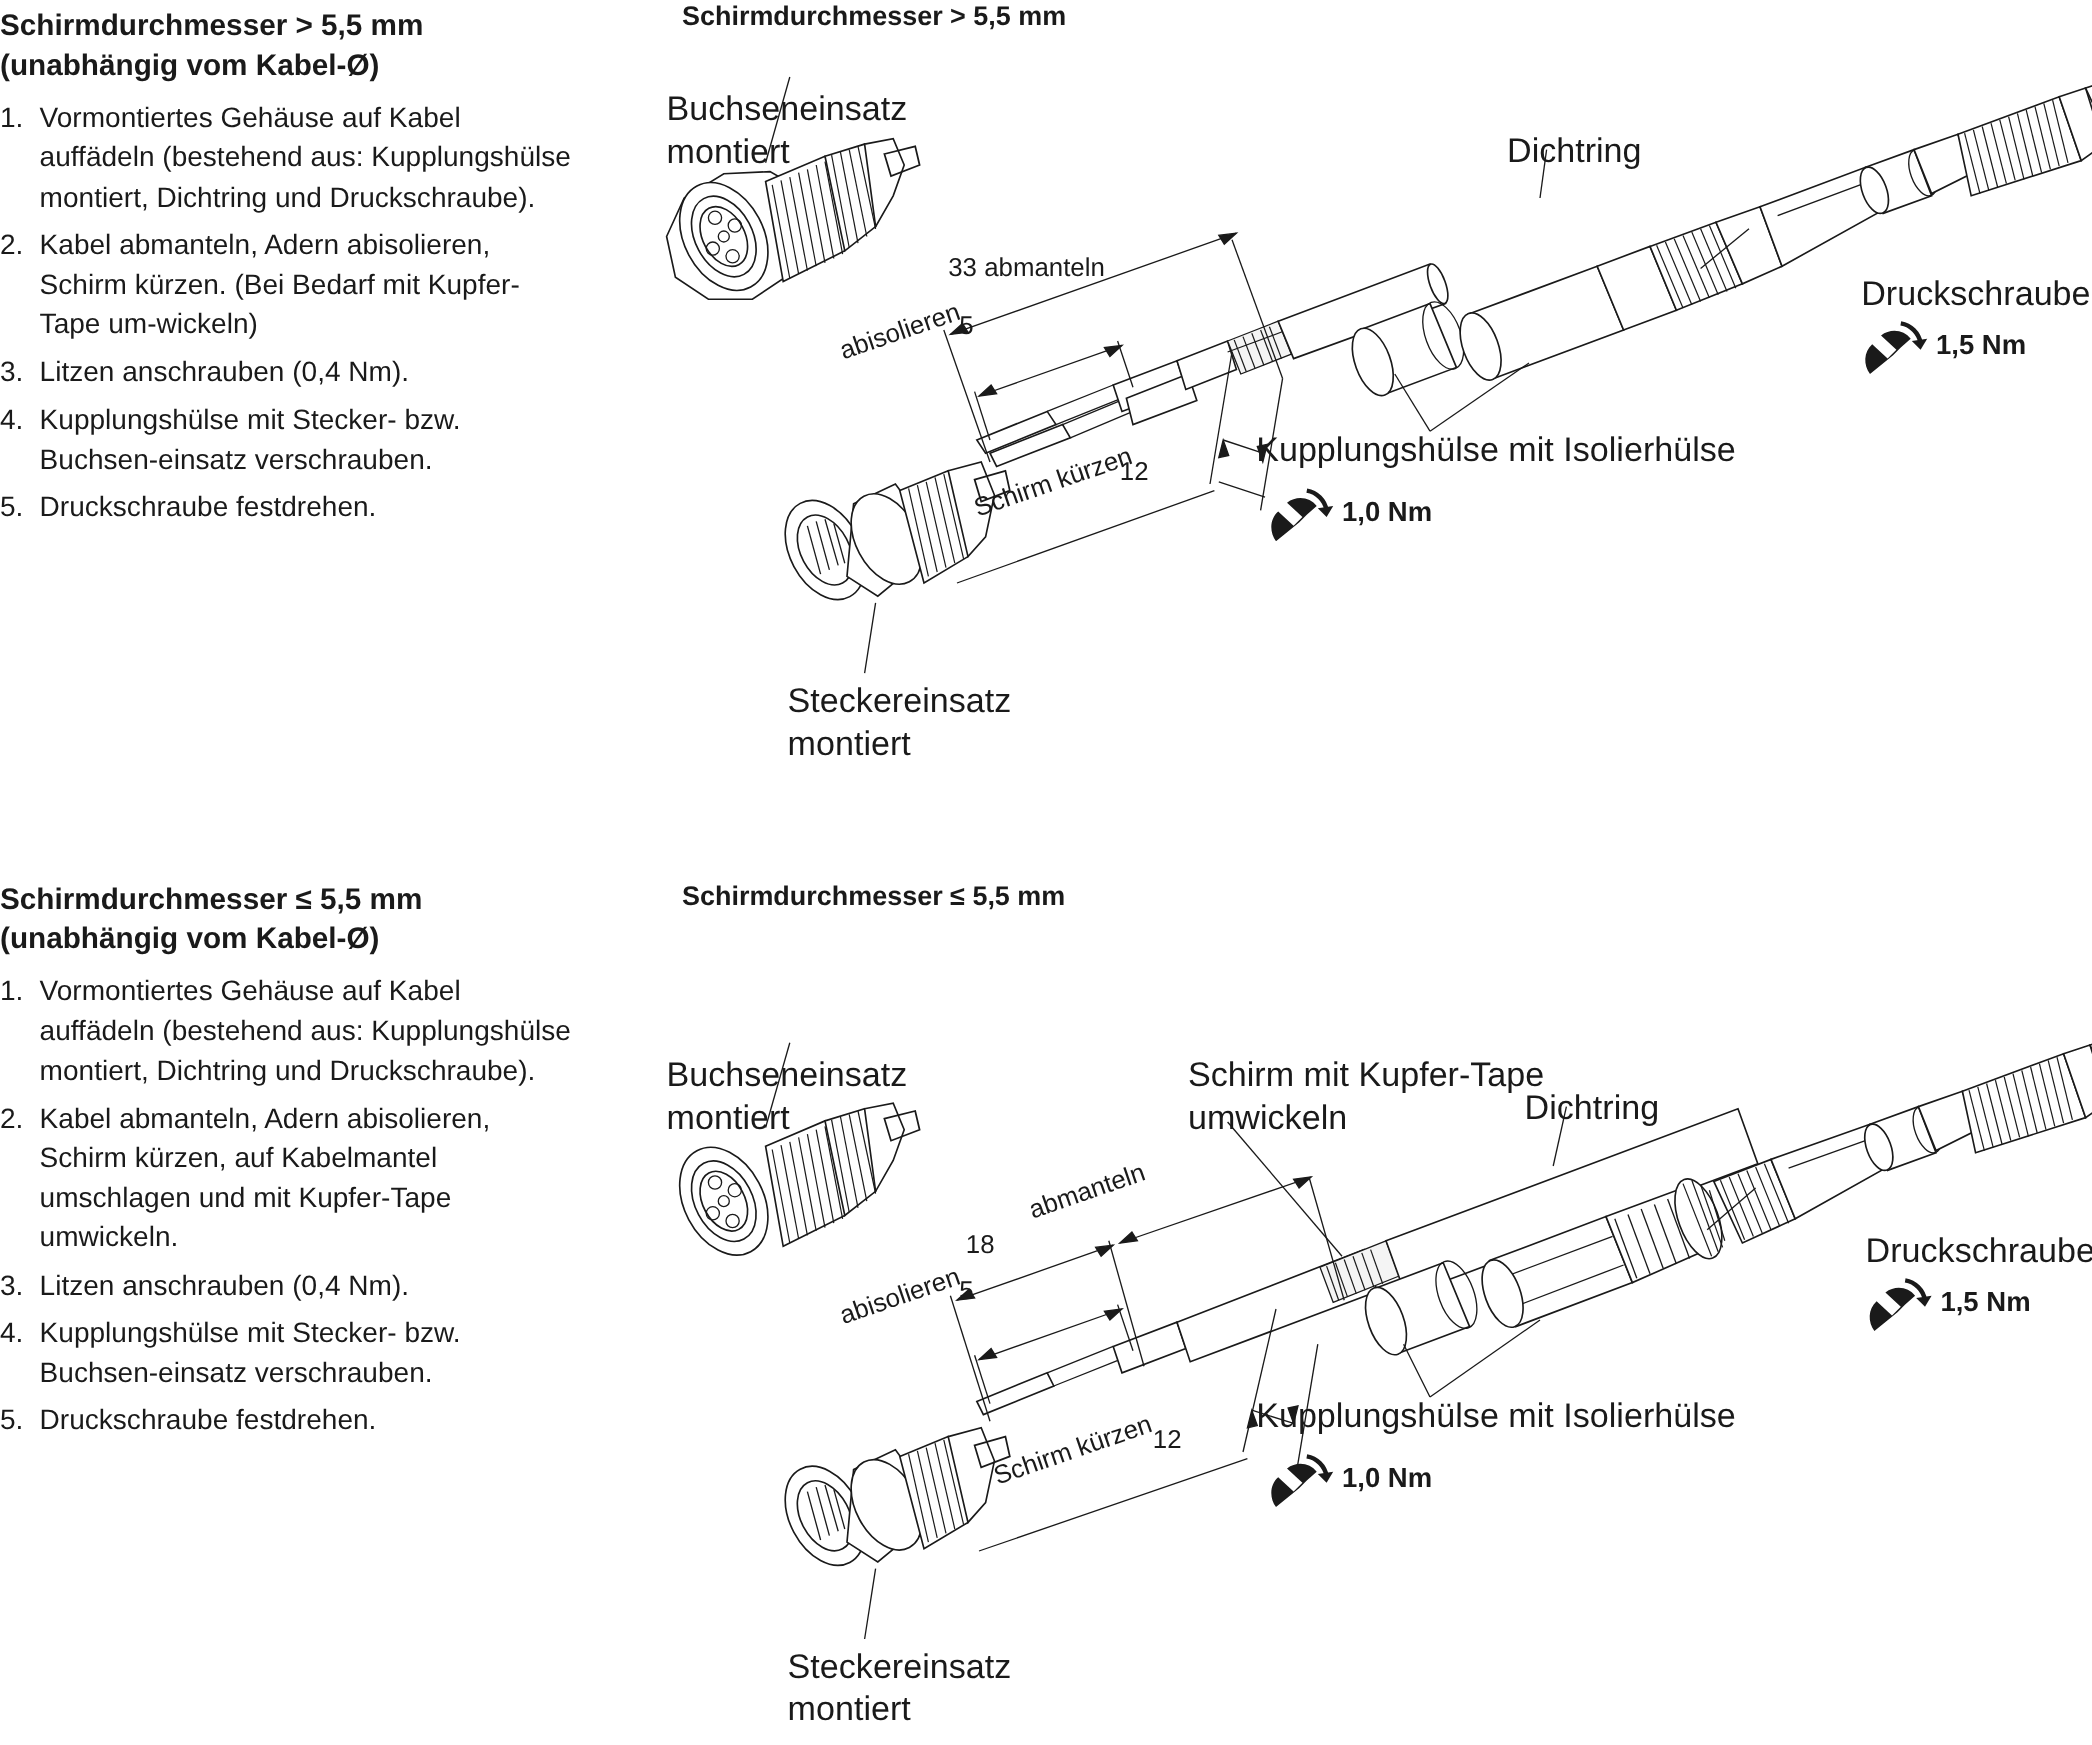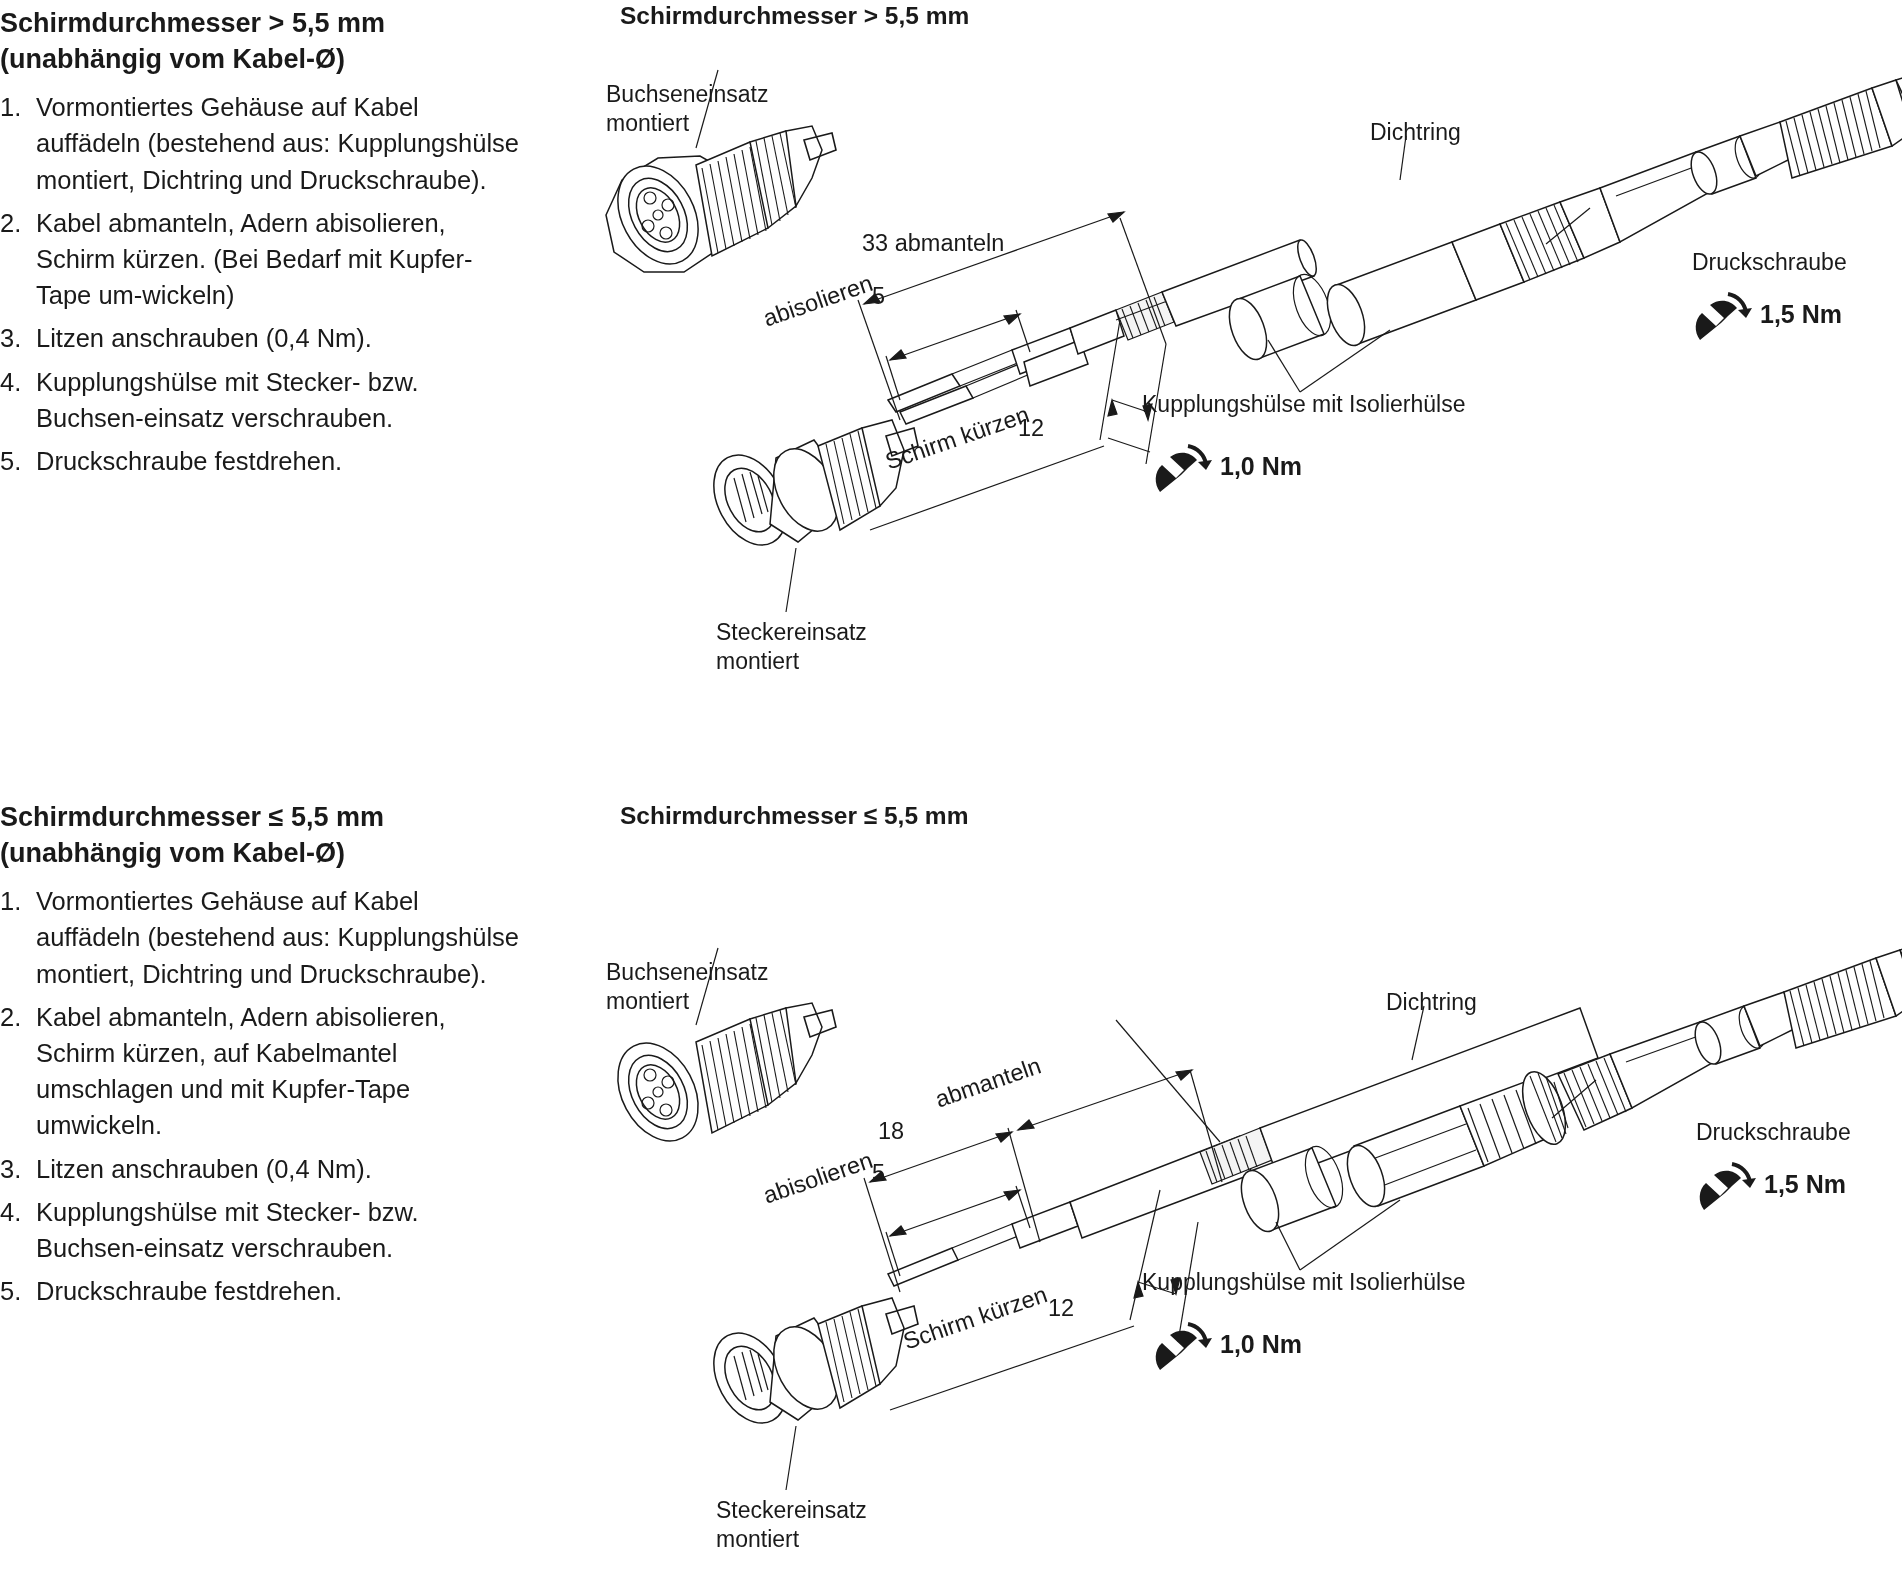--- a/index.html
+++ b/index.html
@@ -64,21 +64,21 @@
   }
   .fig-title {
     position: absolute;
     left: 20px;
     top: 2px;
     font-size: 24.5px;
     font-weight: bold;
   }
   .lbl {
     position: absolute;
-    font-size: 23px;
+    font-size: 31px;
     line-height: 1.25;
     white-space: nowrap;
   }
   .dim {
     position: absolute;
     font-size: 23.5px;
     white-space: nowrap;
   }
   .torque {
     position: absolute;
@@ -536,20 +536,24 @@
     </svg>
 
     <div class="lbl" style="left:6px; top:128px;">
       <span>Buchseneinsatz</span><br>
       <span>montiert</span>
     </div>
     <div class="lbl" style="left:116px; top:666px;">
       <span>Steckereinsatz</span><br>
       <span>montiert</span>
     </div>
+    <div class="lbl" style="left:480px; top:128px;">
+      <span>Schirm mit Kupfer-Tape</span><br>
+      <span>umwickeln</span>
+    </div>
     <div class="lbl" style="left:786px; top:158px;">Dichtring</div>
     <div class="lbl" style="left:1096px; top:288px;">Druckschraube</div>
     <div class="lbl" style="left:542px; top:438px;">Kupplungshülse mit Isolierhülse</div>
 
     <div class="dim" style="left:332px; top:258px; transform:rotate(-19deg); transform-origin:left top;">abmanteln</div>
     <div class="dim" style="left:278px; top:288px;">18</div>
     <div class="dim" style="left:272px; top:330px;">5</div>
     <div class="dim" style="left:160px; top:354px; transform:rotate(-19deg); transform-origin:left top;">abisolieren</div>
     <div class="dim" style="left:300px; top:500px; transform:rotate(-19deg); transform-origin:left top;">Schirm kürzen</div>
     <div class="dim" style="left:448px; top:465px;">12</div>

